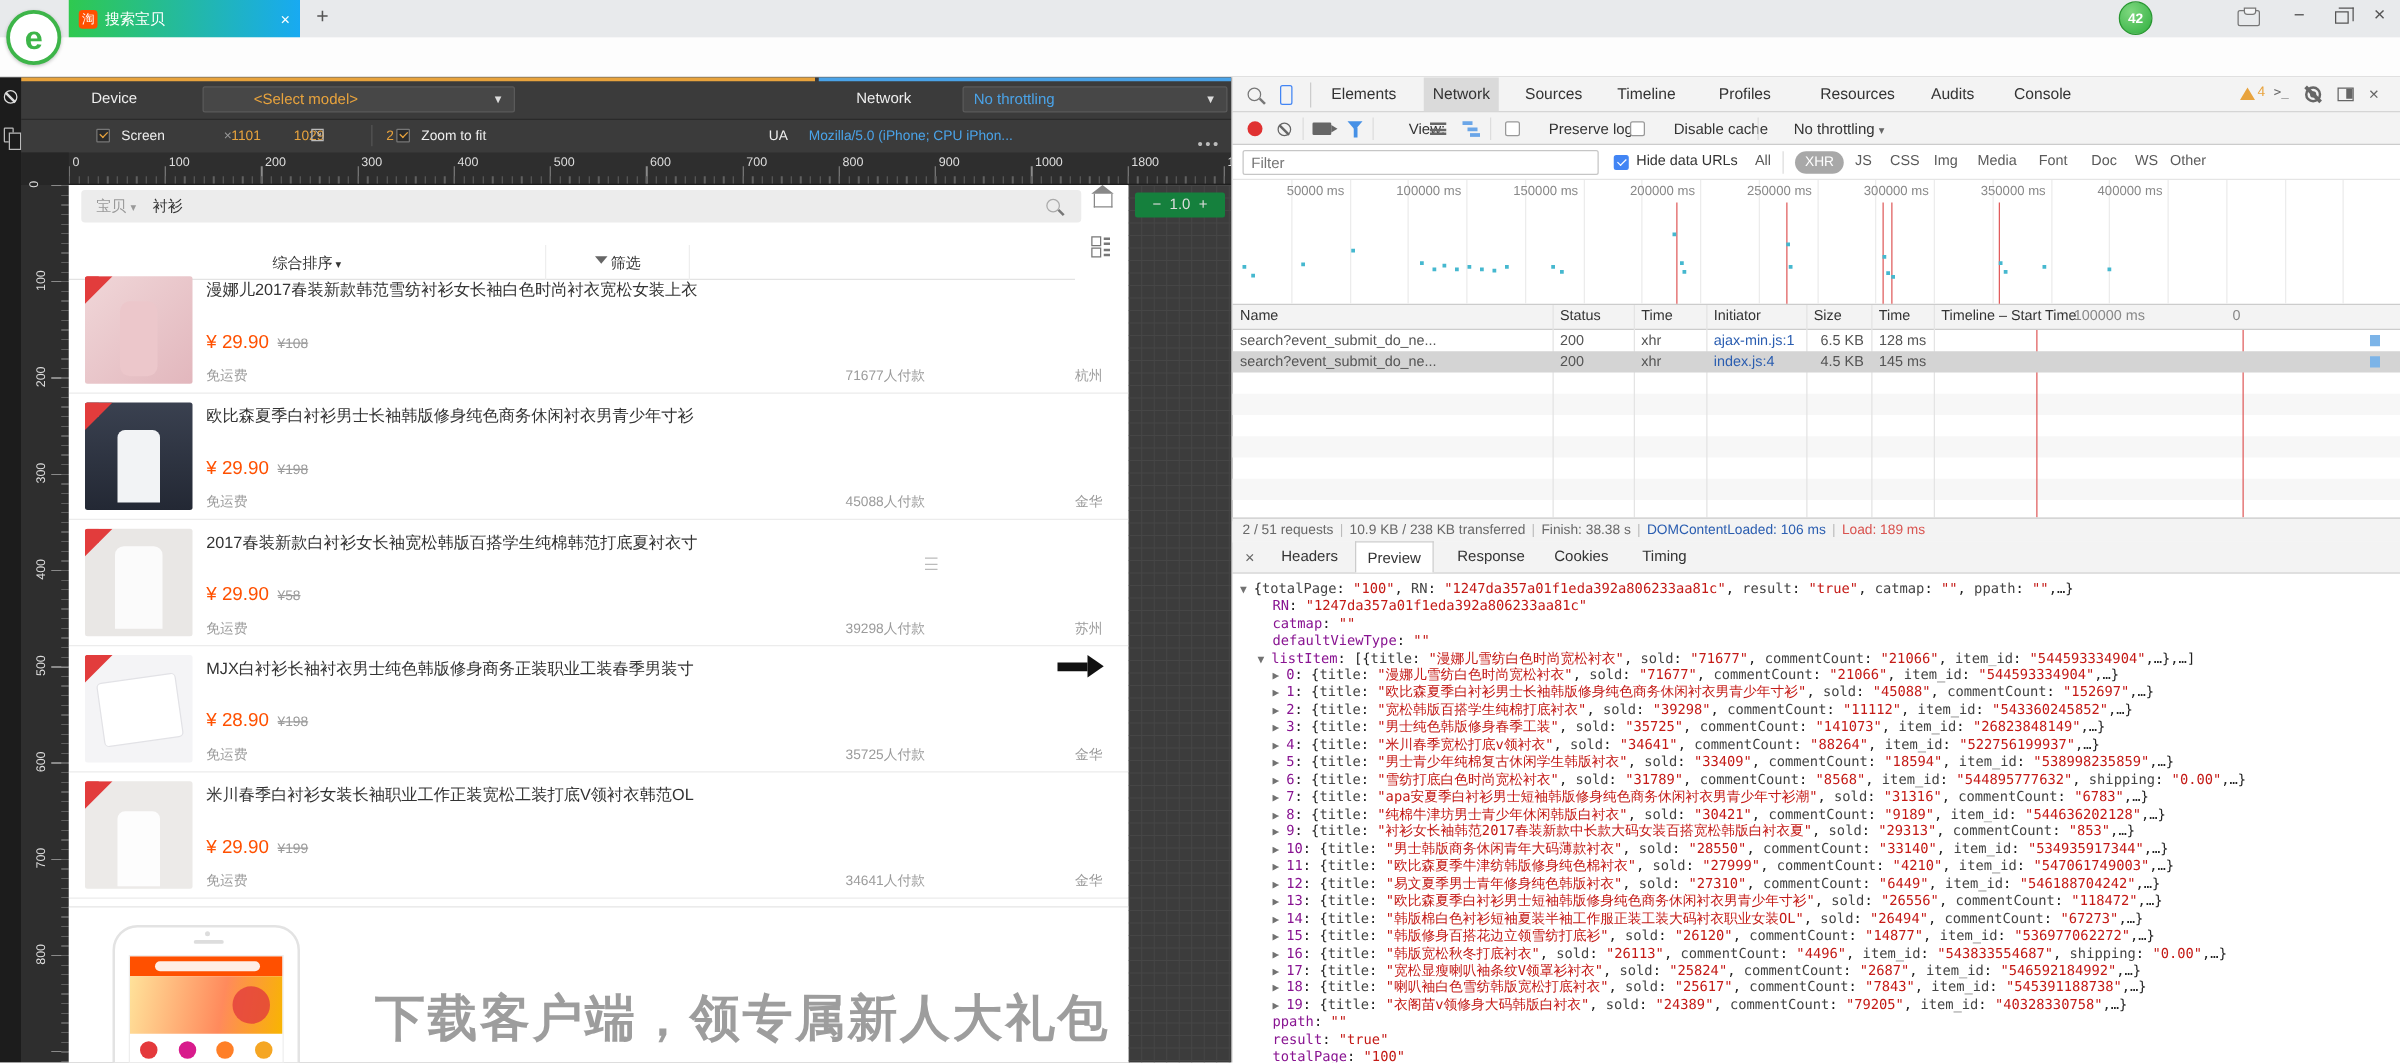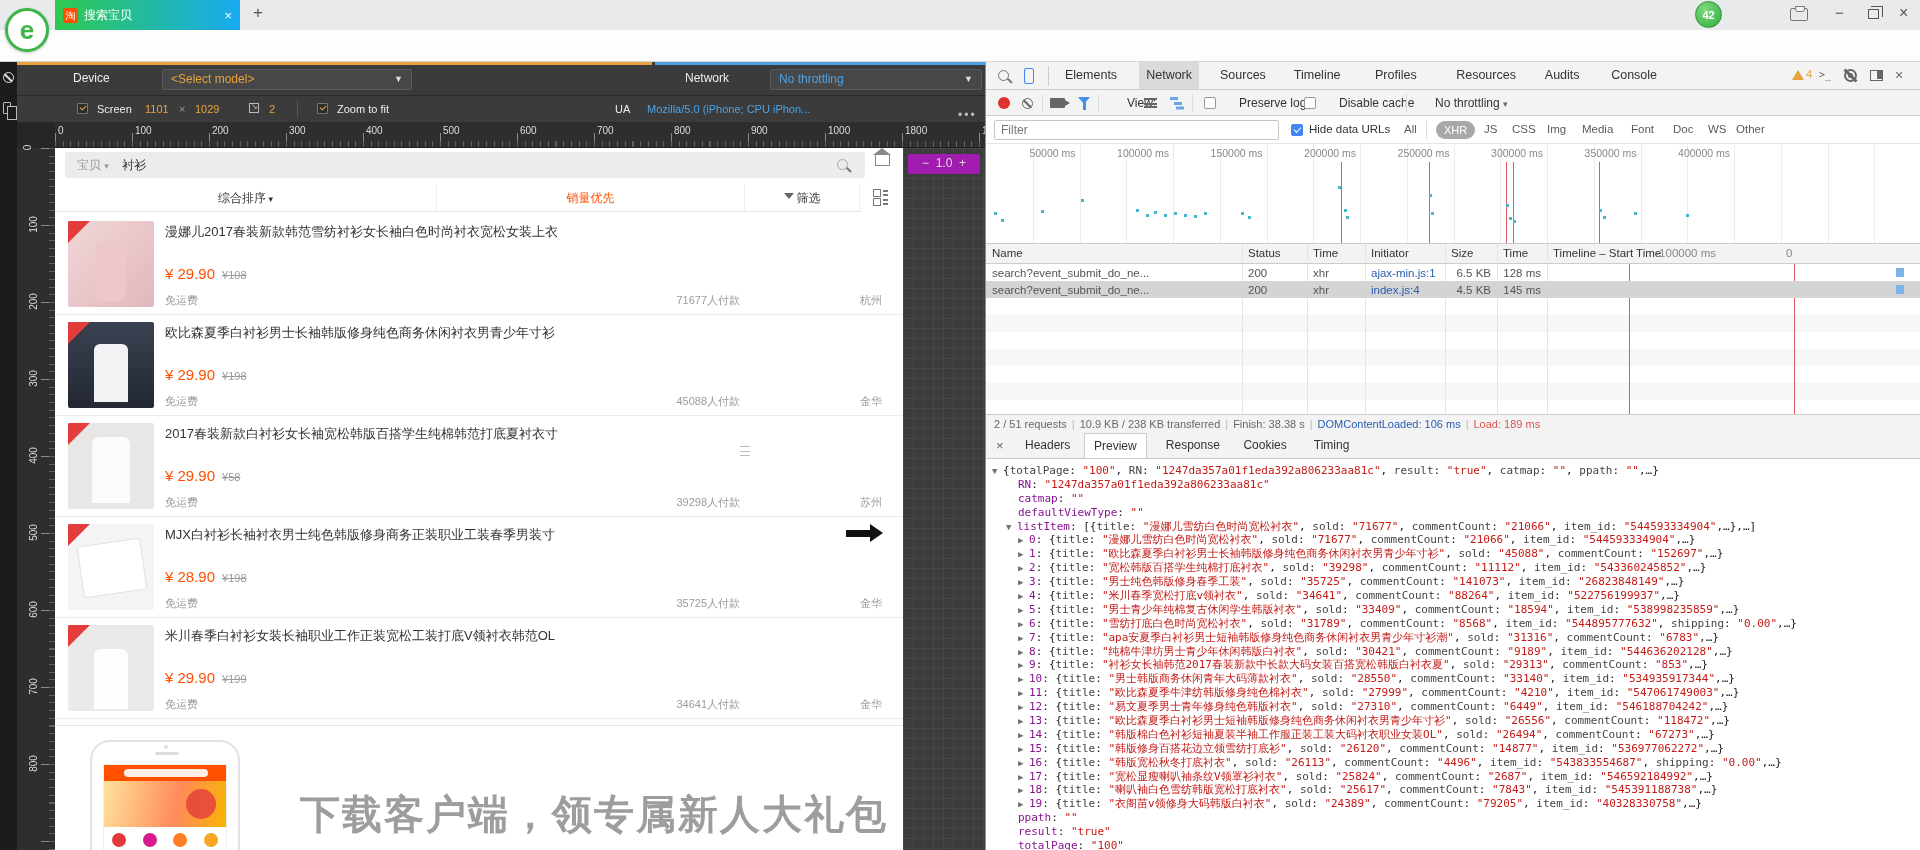--- a/index.html
+++ b/index.html
@@ -66,44 +66,44 @@
   .rotic { position:absolute; left:3px; top:40px; width:8px; height:12px; border:1.3px solid #bbb; border-radius:1px; }
   .rotic::before { content:""; position:absolute; left:3px; top:3px; width:8px; height:12px; border:1.3px solid #bbb; background:#1c1c1c; }
   #dbar1 { position:absolute; left:17px; top:0; width:968px; height:34px; background:#3b3b3b; border-bottom:1px solid #2a2a2a; color:#eee; font-size:12px; }
   .topbar-o { position:absolute; left:0; top:0; width:635px; height:3px; background:#e8a33d; }
   .topbar-b { position:absolute; left:638px; top:0; width:330px; height:3px; background:#4aa3e8; }
   .dsel { position:absolute; top:7px; height:21px; background:#474747; border:1px solid #5a5a5a; border-radius:2px; font-size:12px; line-height:19px; padding:0 8px; }
   .dsel .car { float:right; color:#ddd; margin-left:10px; font-size:9px; }
   #dbar2 { position:absolute; left:17px; top:34px; width:968px; height:26px; background:#3b3b3b; color:#eee; font-size:11px; }
   .chkd { position:absolute; width:11px; height:11px; background:#2b2b2b; border:1px solid #777; border-radius:1px; }
   .chkd::after { content:""; position:absolute; left:2px; top:1px; width:5px; height:3px; border-left:1.6px solid #e8a33d; border-bottom:1.6px solid #e8a33d; transform:rotate(-45deg); }
-  .orangev { color:#e8a33d; } .bluev { color:#4aa3e8; }
+  .orangev { color:#e8a33d;padding-left:40px; } .bluev { color:#4aa3e8; }
   .dprbox { position:absolute; width:10px; height:10px; border:1px solid #bbb; }
   .dprbox::after { content:"↘"; position:absolute; left:1px; top:-2px; font-size:8px; color:#bbb; }
   #hruler { position:absolute; left:17px; top:60px; width:968px; height:26px; background:#2e2e2e; color:#ccc;
     background-image:repeating-linear-gradient(90deg,#606060 0 1px,transparent 1px 7.7px),repeating-linear-gradient(90deg,#8a8a8a 0 1px,transparent 1px 77px);
     background-size:100% 6px,100% 14px; background-position:38px 100%,38px 100%; background-repeat:repeat-x; border-bottom:1px solid #1f1f1f; }
   #hcorner { position:absolute; left:0; top:0; width:38px; height:26px; background:#262626; }
   .hlab { position:absolute; top:3px; font-size:10px; color:#ddd; }
   #vruler { position:absolute; left:17px; top:86px; width:38px; height:702px; background:#2e2e2e;
     background-image:repeating-linear-gradient(180deg,#606060 0 1px,transparent 1px 7.7px),repeating-linear-gradient(180deg,#8a8a8a 0 1px,transparent 1px 77px);
     background-size:6px 100%,14px 100%; background-position:100% 0,100% 0; background-repeat:repeat-y; }
   .vlab { position:absolute; left:8px; font-size:10px; color:#ddd; transform:rotate(-90deg); transform-origin:center; }
   #mpage { position:absolute; left:55px; top:86px; width:848px; height:702px; background:#fff; overflow:hidden; }
   #gridarea { position:absolute; left:903px; top:86px; width:82px; height:702px; background:#3c3c3c;
     background-image:linear-gradient(#464646 1px,transparent 1px),linear-gradient(90deg,#464646 1px,transparent 1px); background-size:10px 10px; }
-  #zoomctl { position:absolute; left:908px; top:92px; width:72px; height:20px; background:#a21caf; border-radius:2px; color:#ddd; font-size:12px; text-align:center; line-height:19px; }
+  #zoomctl { position:absolute; left:908px; top:92px; width:72px; height:20px; background:#15803d; border-radius:2px; color:#ddd; font-size:12px; text-align:center; line-height:19px; }
   #paneldots { position:absolute; left:958px; top:46px; color:#bbb; font-size:12px; letter-spacing:2px; }
 
   
   #msearch { position:absolute; left:10px; top:4px; width:800px; height:26px; background:#ececec; border-radius:3px; font-size:12px; color:#999; line-height:26px; }
   #msearch .cat { margin-left:12px; } #msearch .term { color:#333; margin-left:10px; }
   #mhome { position:absolute; left:820px; top:7px; width:15px; height:11px; border:1.6px solid #888; border-top:none; }
   #mhome::before { content:""; position:absolute; left:-3px; top:-7px; border:9px solid transparent; border-bottom:7px solid #888; border-top:none; }
-  #mtabs { position:absolute; left:0; top:36px; width:805px; height:28px; border-bottom:1px solid #e3e3e3; display:flex; }
+  #mtabs { position:absolute; left:0; top:48px; width:805px; height:28px; border-bottom:1px solid #e3e3e3; display:flex; }
   .mtab { height:28px; line-height:28px; text-align:center; font-size:12px; color:#333; border-right:1px solid #eee; }
   .mtab.hot { color:#ff5000; }
   .funl { display:inline-block; width:0; height:0; border:5px solid transparent; border-top:6px solid #666; margin-right:3px; vertical-align:middle; }
   #mgridic { position:absolute; left:818px; top:41px; width:15px; height:15px; }
   #mgridic::before{content:""; position:absolute; left:0; top:0; width:6px; height:6px; border:1.4px solid #777;}
   #mgridic::after{content:""; position:absolute; left:0; top:9px; width:6px; height:6px; border:1.4px solid #777;}
   #mgridic i::before{content:""; position:absolute; left:10px; top:1px; width:5px; height:1.6px; background:#777; box-shadow:0 4px 0 #777;}
   #mgridic i::after{content:""; position:absolute; left:10px; top:10px; width:5px; height:1.6px; background:#777; box-shadow:0 4px 0 #777;}
   #plist { position:absolute; left:0; top:66px; width:848px; }
   .prow { position:relative; width:848px; height:101px; border-bottom:1px solid #ececec; }
@@ -324,21 +324,20 @@
   <div id="mpage">
     <div id="msearch">
       <span class="cat">宝贝</span>
       <span style="font-size:9px;">▾</span>
       <span class="term">衬衫</span>
       <span class="mag" style="left:772px; top:7px; border-color:#aaa;"></span>
     </div>
     <span id="mhome"></span>
     <div id="mtabs">
         <div class="mtab" style="width: 382px;">综合排序<span style="font-size: 9px;"> ▾</span></div>
-        <div class="mtab hot" style="width: 308px;">销量优先</div>
         <div class="mtab" style="width: 115px;"><span class="funl"></span>筛选</div>
       </div>
     <span id="mgridic"><i></i></span>
     <div id="plist">
         <div class="prow">
           <div class="pimg im-pink"></div>
           <div class="ptitle">漫娜儿2017春装新款韩范雪纺衬衫女长袖白色时尚衬衣宽松女装上衣</div>
           <div class="pprice">¥ 29.90<span class="porig">¥108</span></div>
           <div class="pship">免运费</div>
           <div class="psold">71677人付款</div>

